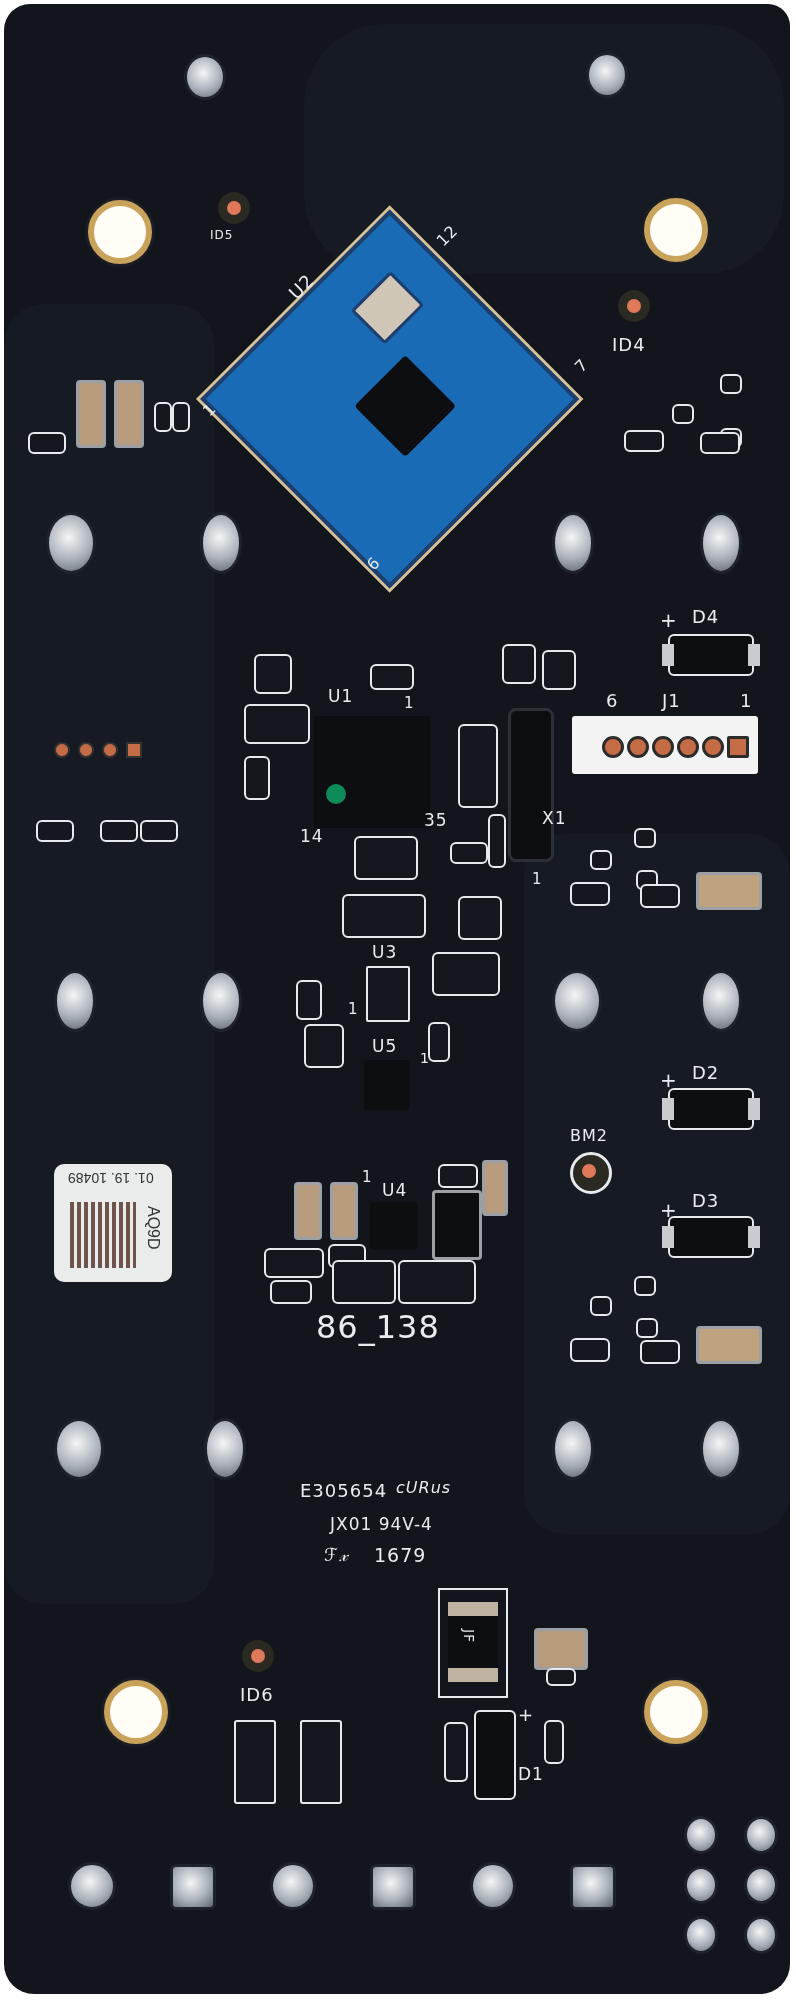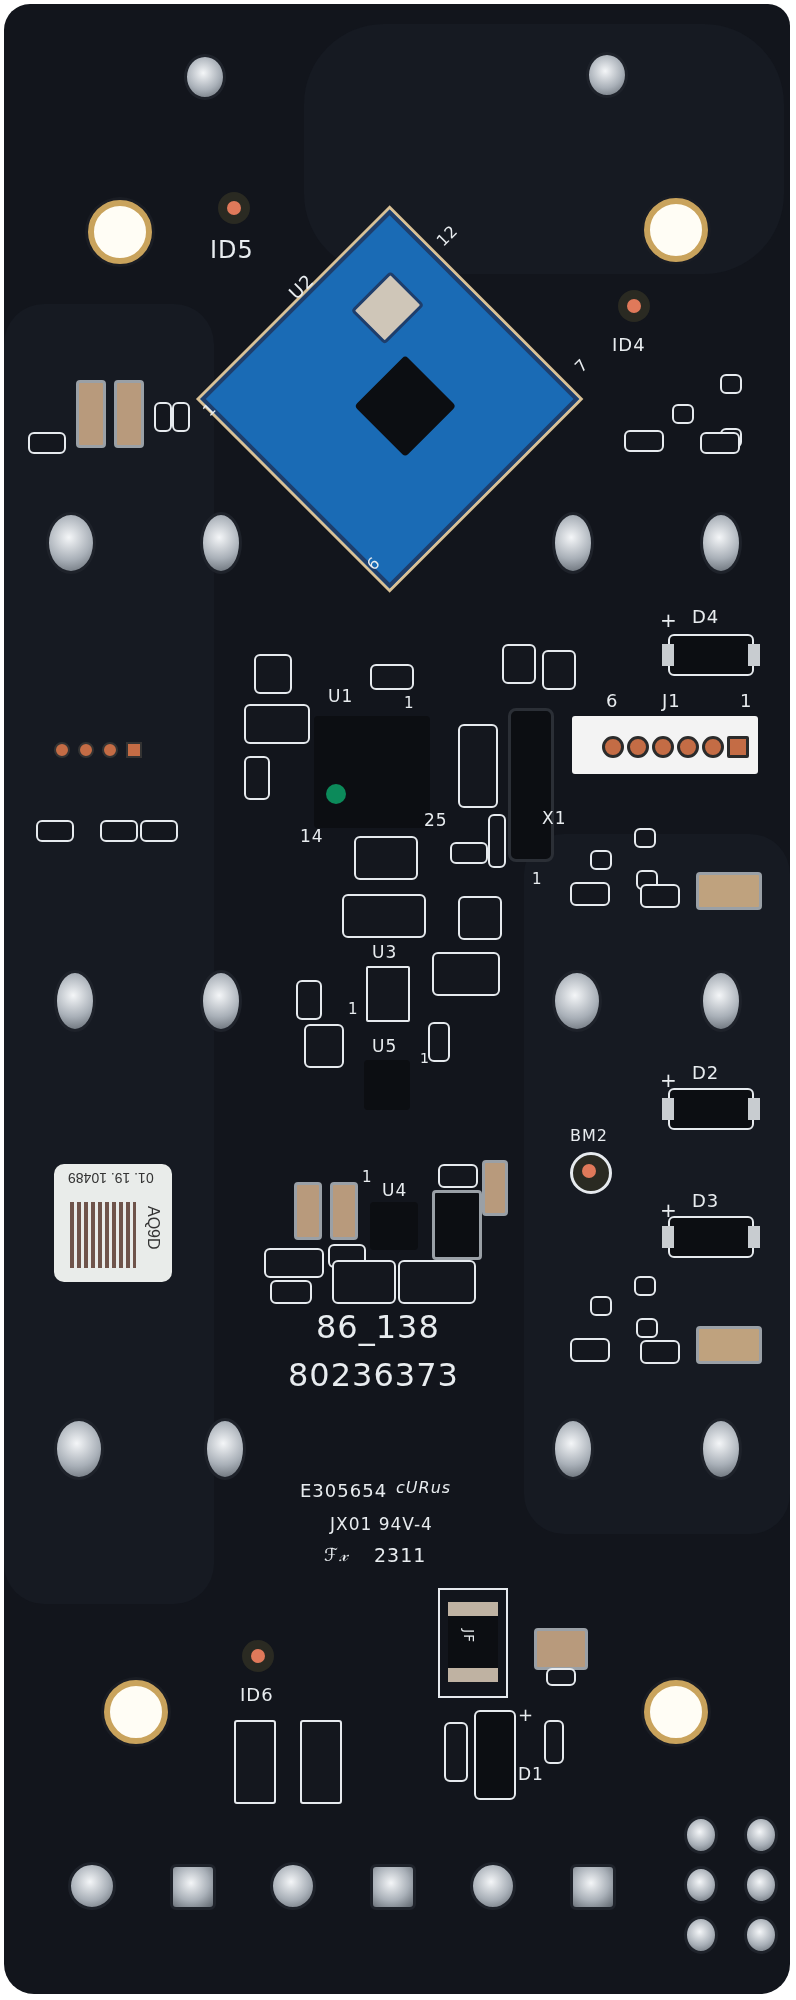--- a/index.html
+++ b/index.html
@@ -37,21 +37,21 @@
 
   <div class="tht" style="left:180px;top:50px;width:36px;height:40px;"></div>
   <div class="tht" style="left:582px;top:48px;width:36px;height:40px;"></div>
 
   <div class="hole" style="left:84px;top:196px;width:52px;height:52px;"></div>
   <div class="hole" style="left:640px;top:194px;width:52px;height:52px;"></div>
   <div class="hole" style="left:100px;top:1676px;width:52px;height:52px;"></div>
   <div class="hole" style="left:640px;top:1676px;width:52px;height:52px;"></div>
 
   <div class="testpad" style="left:214px;top:188px;"></div>
-  <div class="silk" style="left:206px;top:232px;font-size:24px;">ID5</div>
+  <div class="silk" style="left:206px;top:224px;font-size:12px;">ID5</div>
   <div class="testpad" style="left:614px;top:286px;"></div>
   <div class="silk" style="left:608px;top:330px;font-size:18px;">ID4</div>
   <div class="testpad" style="left:238px;top:1636px;"></div>
   <div class="silk" style="left:236px;top:1680px;font-size:18px;">ID6</div>
 
   <div class="module">
     <div class="modbody" style="left:20px;top:20px;">
       <div class="qfn" style="left:100px;top:110px;width:72px;height:72px;"></div>
       <div style="position:absolute;left:165px;top:40px;width:50px;height:42px;background:#cfc6b8;border-radius:4px;border:3px solid #1e3e6c;"></div>
     </div>
@@ -96,21 +96,21 @@
   <div class="smd" style="left:250px;top:650px;width:34px;height:36px;"></div>
   <div class="smd" style="left:240px;top:700px;width:62px;height:36px;"></div>
   <div class="smd" style="left:240px;top:752px;width:22px;height:40px;"></div>
   <div class="smd" style="left:366px;top:660px;width:40px;height:22px;"></div>
   <div class="silk" style="left:324px;top:682px;font-size:17px;">U1</div>
   <div class="silk" style="left:400px;top:690px;font-size:15px;">1</div>
   <div class="qfn" style="left:310px;top:712px;width:116px;height:112px;">
     <div style="position:absolute;left:12px;top:68px;width:20px;height:20px;border-radius:50%;background:#0c8a5a;"></div>
   </div>
   <div class="silk" style="left:296px;top:822px;font-size:17px;">14</div>
-  <div class="silk" style="left:420px;top:806px;font-size:17px;">25</div>
+  <div class="silk" style="left:420px;top:806px;font-size:17px;">35</div>
 
   <div class="smd" style="left:454px;top:720px;width:36px;height:80px;"></div>
   <div class="smd" style="left:498px;top:640px;width:30px;height:36px;"></div>
   <div class="smd" style="left:538px;top:646px;width:30px;height:36px;"></div>
 
   <div style="position:absolute;left:504px;top:704px;width:40px;height:148px;background:#0c0e12;border:3px solid #2b2f36;border-radius:8px;"></div>
   <div class="silk" style="left:538px;top:804px;font-size:17px;">X1</div>
   <div class="silk" style="left:528px;top:866px;font-size:15px;">1</div>
   <div class="smd" style="left:446px;top:838px;width:34px;height:18px;"></div>
   <div class="smd" style="left:484px;top:810px;width:14px;height:50px;"></div>
@@ -189,32 +189,31 @@
   <div style="position:absolute;left:428px;top:1186px;width:44px;height:64px;background:#0c0e12;border:3px solid #9aa0a6;border-radius:4px;"></div>
   <div class="cap" style="left:478px;top:1156px;width:20px;height:50px;"></div>
   <div class="smd" style="left:434px;top:1160px;width:36px;height:20px;"></div>
   <div class="smd" style="left:260px;top:1244px;width:56px;height:26px;"></div>
   <div class="smd" style="left:324px;top:1240px;width:34px;height:20px;"></div>
   <div class="smd" style="left:328px;top:1256px;width:60px;height:40px;"></div>
   <div class="smd" style="left:394px;top:1256px;width:74px;height:40px;"></div>
   <div class="smd" style="left:266px;top:1276px;width:38px;height:20px;"></div>
 
   <div class="silk" style="left:312px;top:1304px;font-size:32px;">86_138</div>
-  <div class="silk" style="left:284px;top:1352px;font-size:32px;">80236373</div>
 
   <div class="tht" style="left:50px;top:1414px;width:44px;height:56px;"></div>
   <div class="tht" style="left:200px;top:1414px;width:36px;height:56px;"></div>
   <div class="tht" style="left:548px;top:1414px;width:36px;height:56px;"></div>
   <div class="tht" style="left:696px;top:1414px;width:36px;height:56px;"></div>
 
   <div class="silk" style="left:296px;top:1476px;font-size:18px;">E305654</div>
   <div class="silk" style="left:392px;top:1474px;font-size:16px;font-style:italic;">cURus</div>
   <div class="silk" style="left:326px;top:1510px;font-size:17px;">JX01 94V-4</div>
   <div class="silk" style="left:320px;top:1540px;font-size:18px;font-style:italic;">ℱ𝓍</div>
-  <div class="silk" style="left:370px;top:1540px;font-size:19px;">2311</div>
+  <div class="silk" style="left:370px;top:1540px;font-size:19px;">1679</div>
 
   <div style="position:absolute;left:434px;top:1584px;width:66px;height:106px;border:2px solid #e6eaee;">
     <div style="position:absolute;left:8px;top:12px;width:50px;height:80px;background:#0c0e12;border-top:14px solid #bfb2a2;border-bottom:14px solid #bfb2a2;box-sizing:border-box;"></div>
     <div class="silk" style="left:22px;top:38px;font-size:14px;transform:rotate(90deg);">JF</div>
   </div>
   <div class="cap" style="left:530px;top:1624px;width:48px;height:36px;"></div>
   <div class="smd" style="left:542px;top:1664px;width:26px;height:14px;"></div>
 
   <div class="silk" style="left:514px;top:1700px;font-size:18px;">+</div>
   <div style="position:absolute;left:470px;top:1706px;width:38px;height:86px;background:#0c0e12;border:2px solid #e6eaee;border-radius:6px;"></div>

